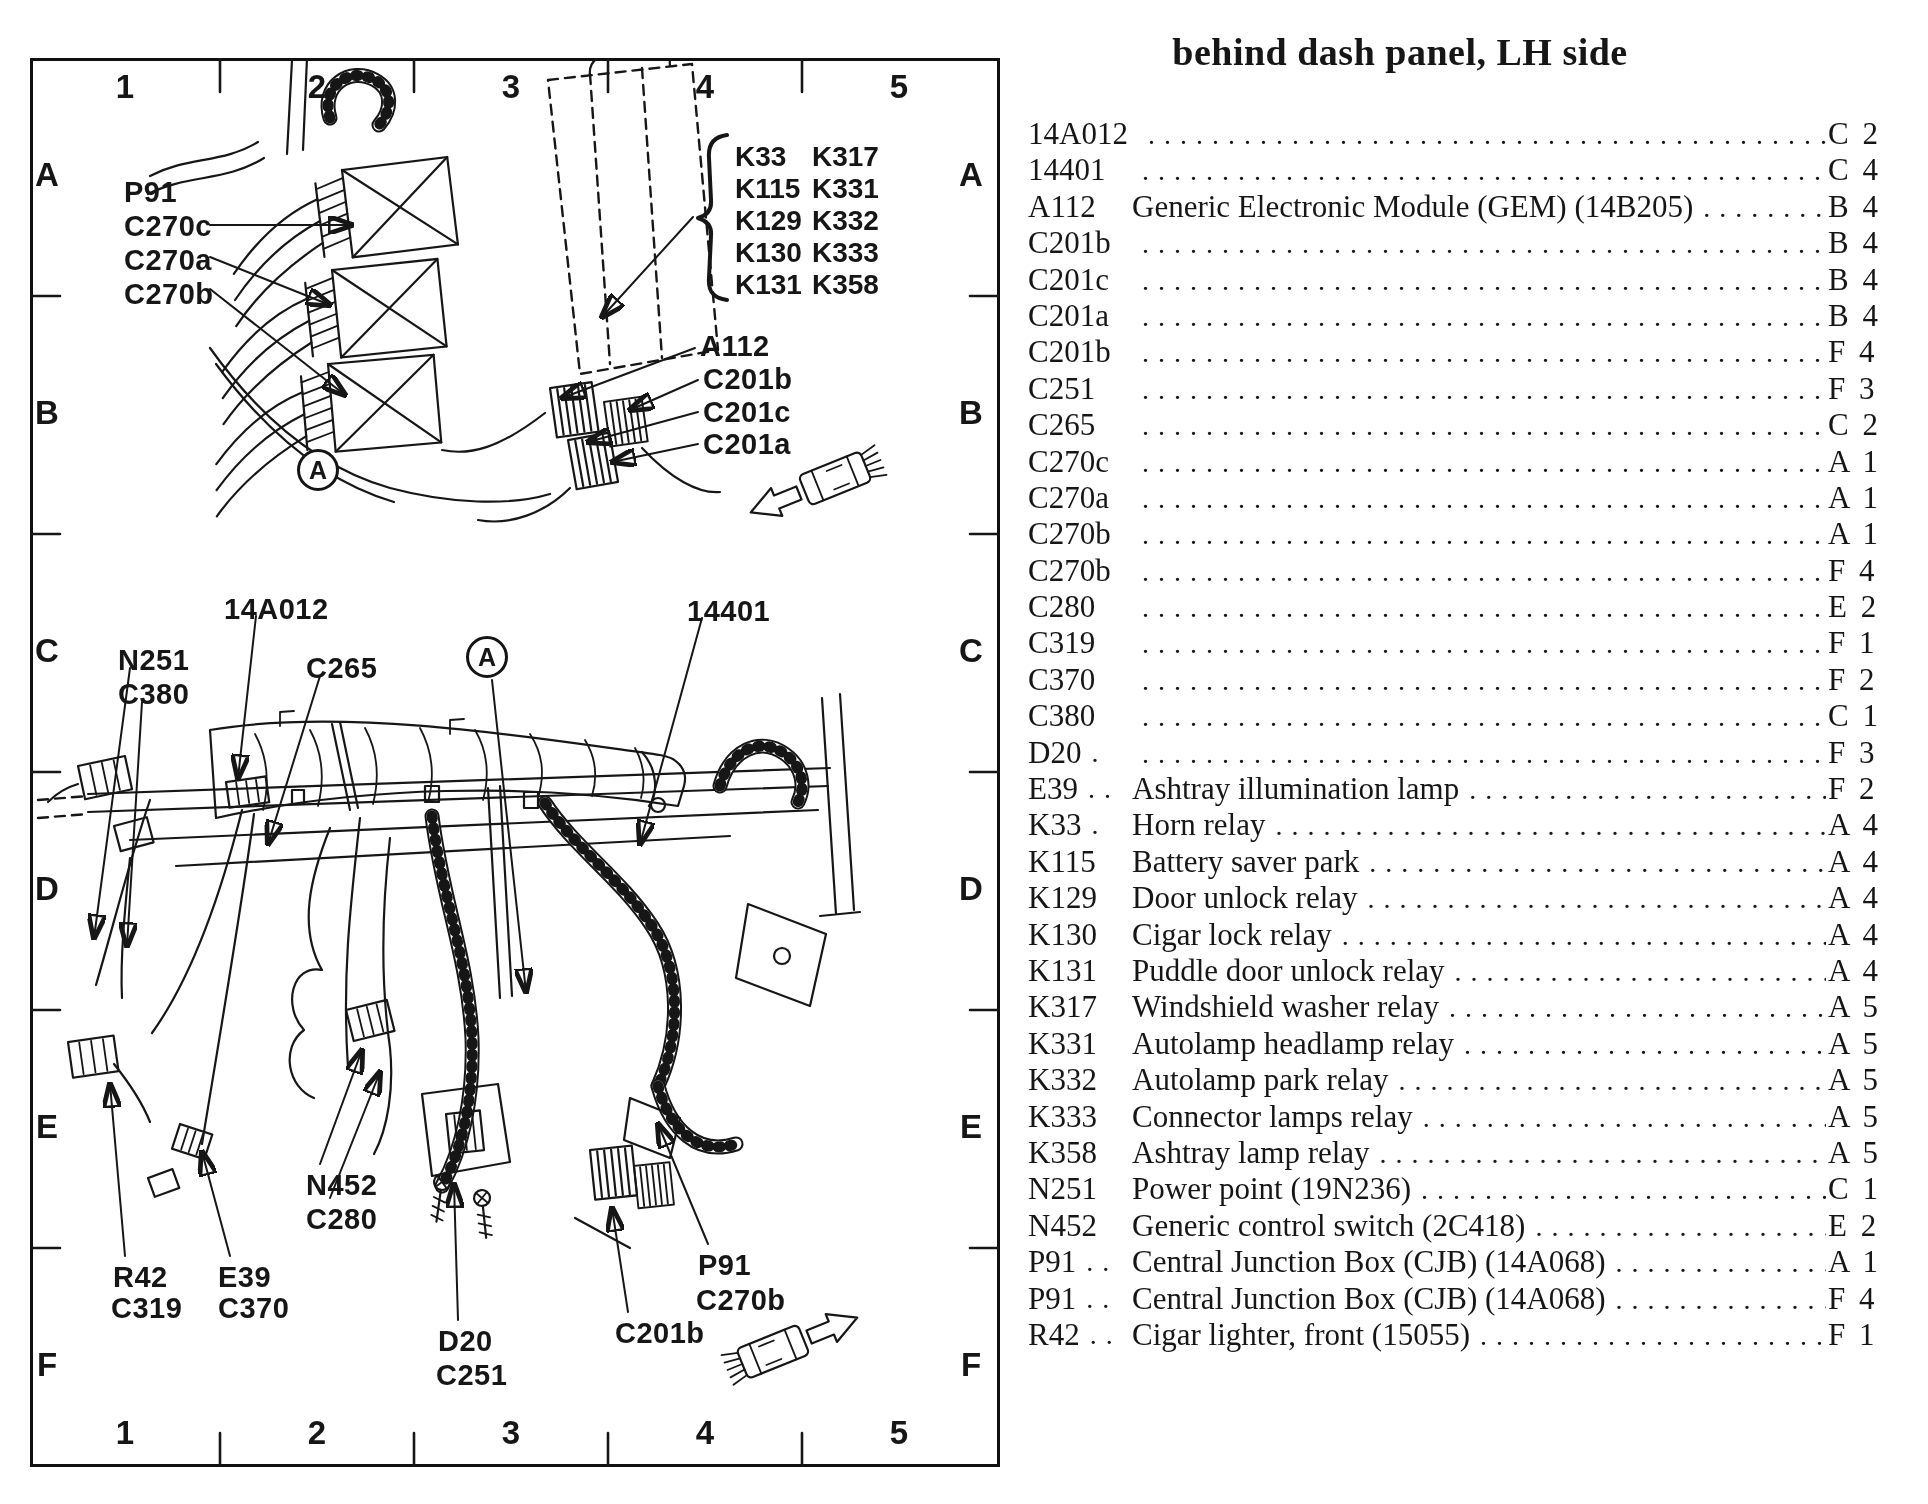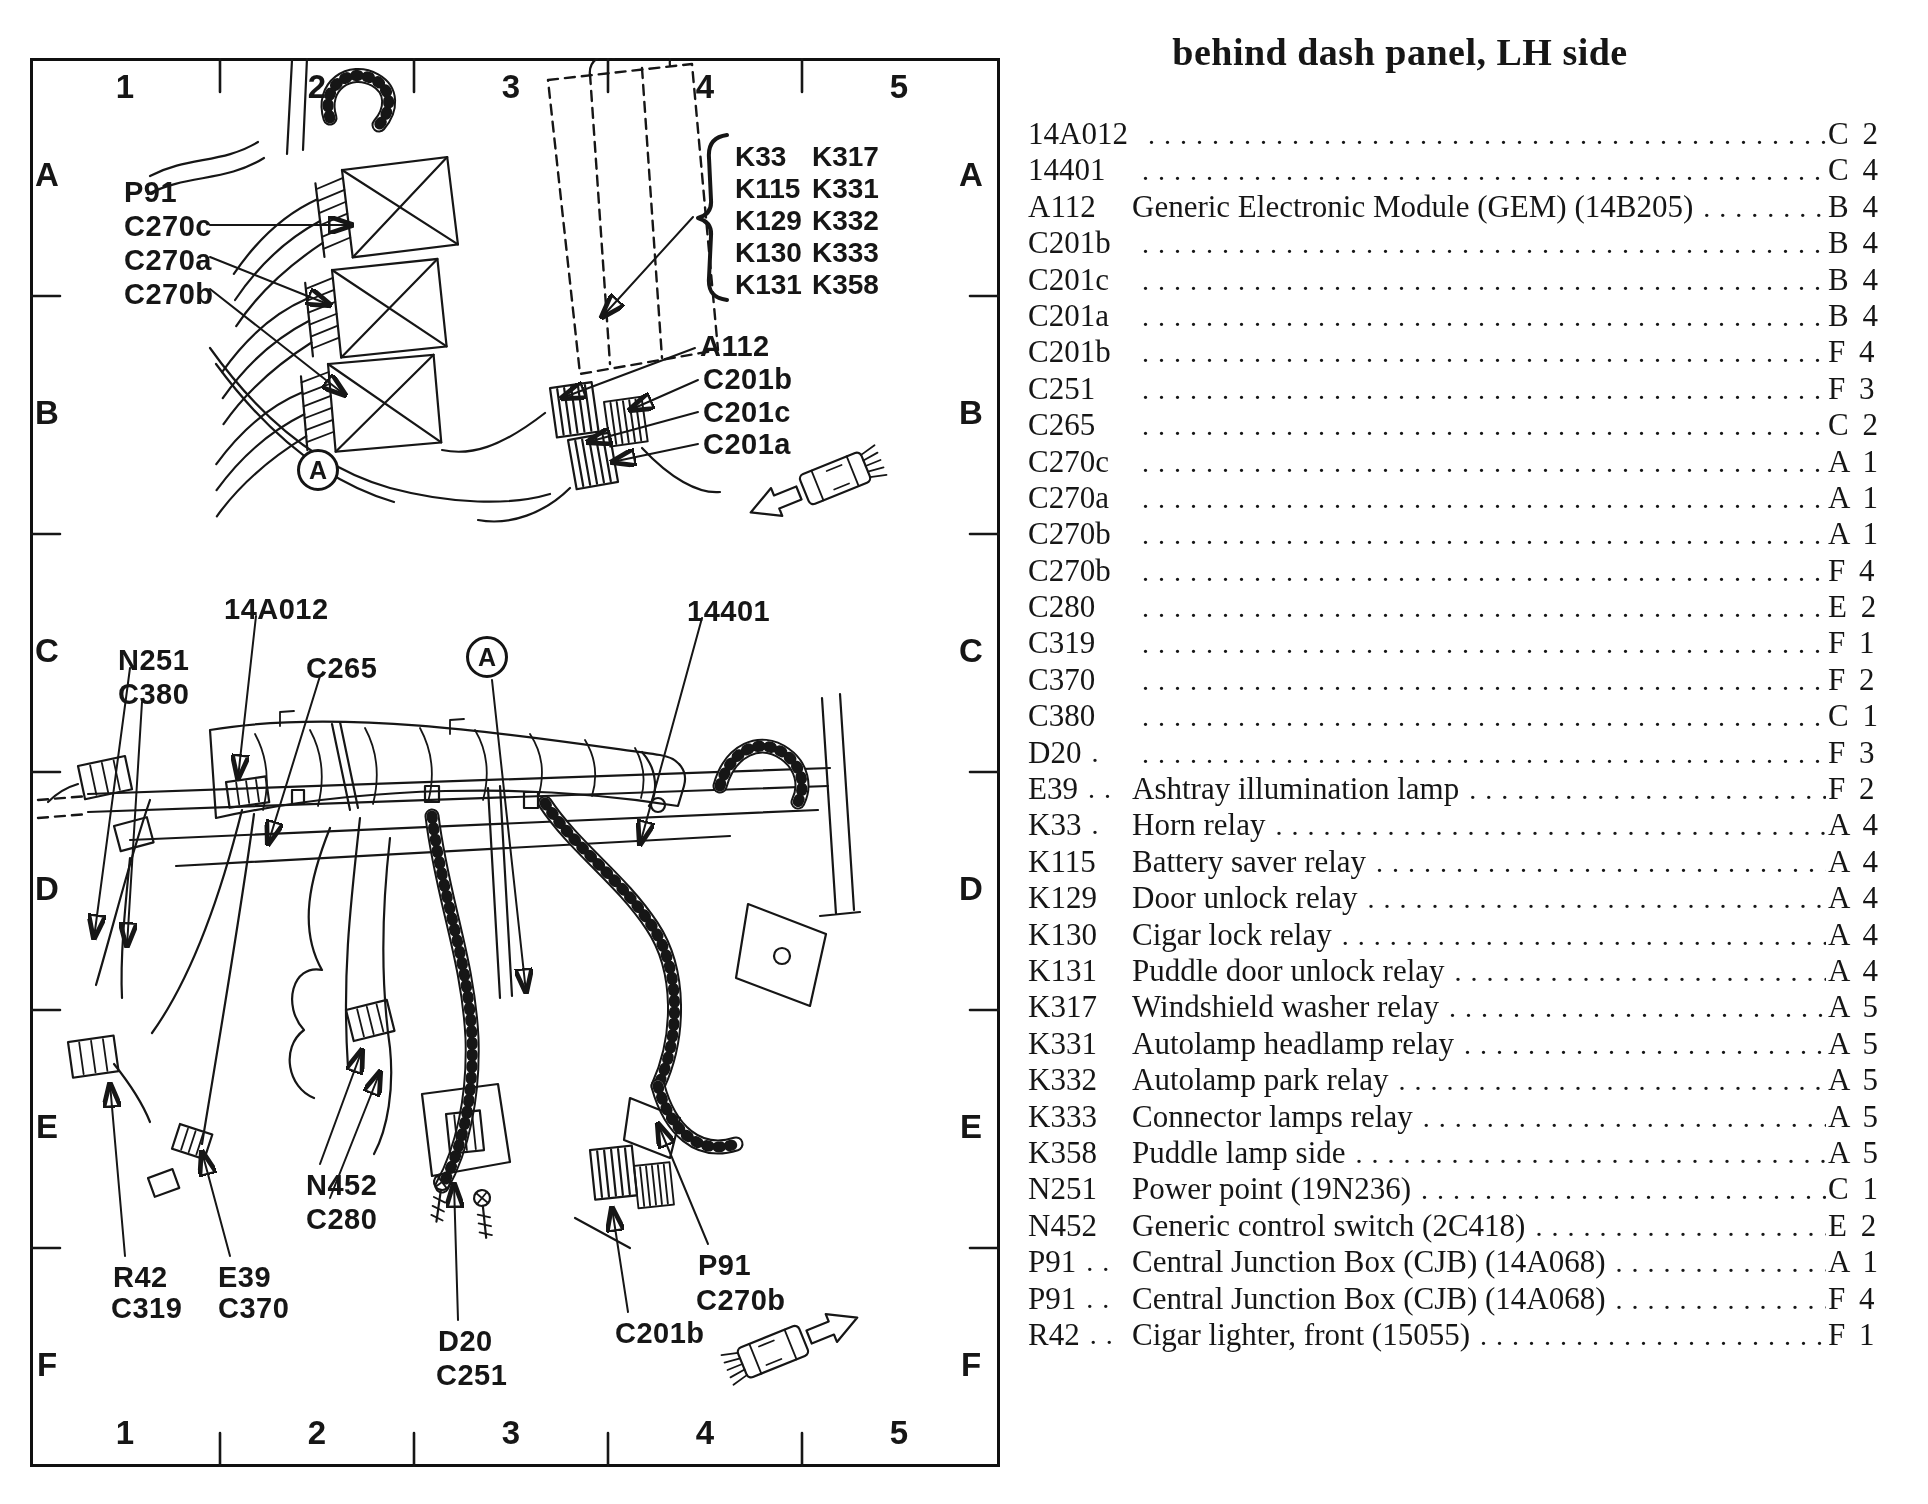--- a/index.html
+++ b/index.html
@@ -482,21 +482,21 @@
       <span class="idx-desc">Horn relay</span>
       <span class="idx-leader">..........................................................................................</span>
       <span class="idx-ref">A 4</span>
     </div>
 
     <div class="idx-row">
       <span class="idx-codecell">
         <span class="idx-code">K115</span>
         <span class="idx-dots"></span>
       </span>
-      <span class="idx-desc">Battery saver relay</span>
+      <span class="idx-desc">Battery saver park</span>
       <span class="idx-leader">..........................................................................................</span>
       <span class="idx-ref">A 4</span>
     </div>
 
     <div class="idx-row">
       <span class="idx-codecell">
         <span class="idx-code">K129</span>
         <span class="idx-dots"></span>
       </span>
       <span class="idx-desc">Door unlock relay</span>
@@ -562,21 +562,21 @@
       <span class="idx-desc">Connector lamps relay</span>
       <span class="idx-leader">..........................................................................................</span>
       <span class="idx-ref">A 5</span>
     </div>
 
     <div class="idx-row">
       <span class="idx-codecell">
         <span class="idx-code">K358</span>
         <span class="idx-dots"></span>
       </span>
-      <span class="idx-desc">Puddle lamp side</span>
+      <span class="idx-desc">Ashtray lamp relay</span>
       <span class="idx-leader">..........................................................................................</span>
       <span class="idx-ref">A 5</span>
     </div>
 
     <div class="idx-row">
       <span class="idx-codecell">
         <span class="idx-code">N251</span>
         <span class="idx-dots"></span>
       </span>
       <span class="idx-desc">Power point (19N236)</span>

